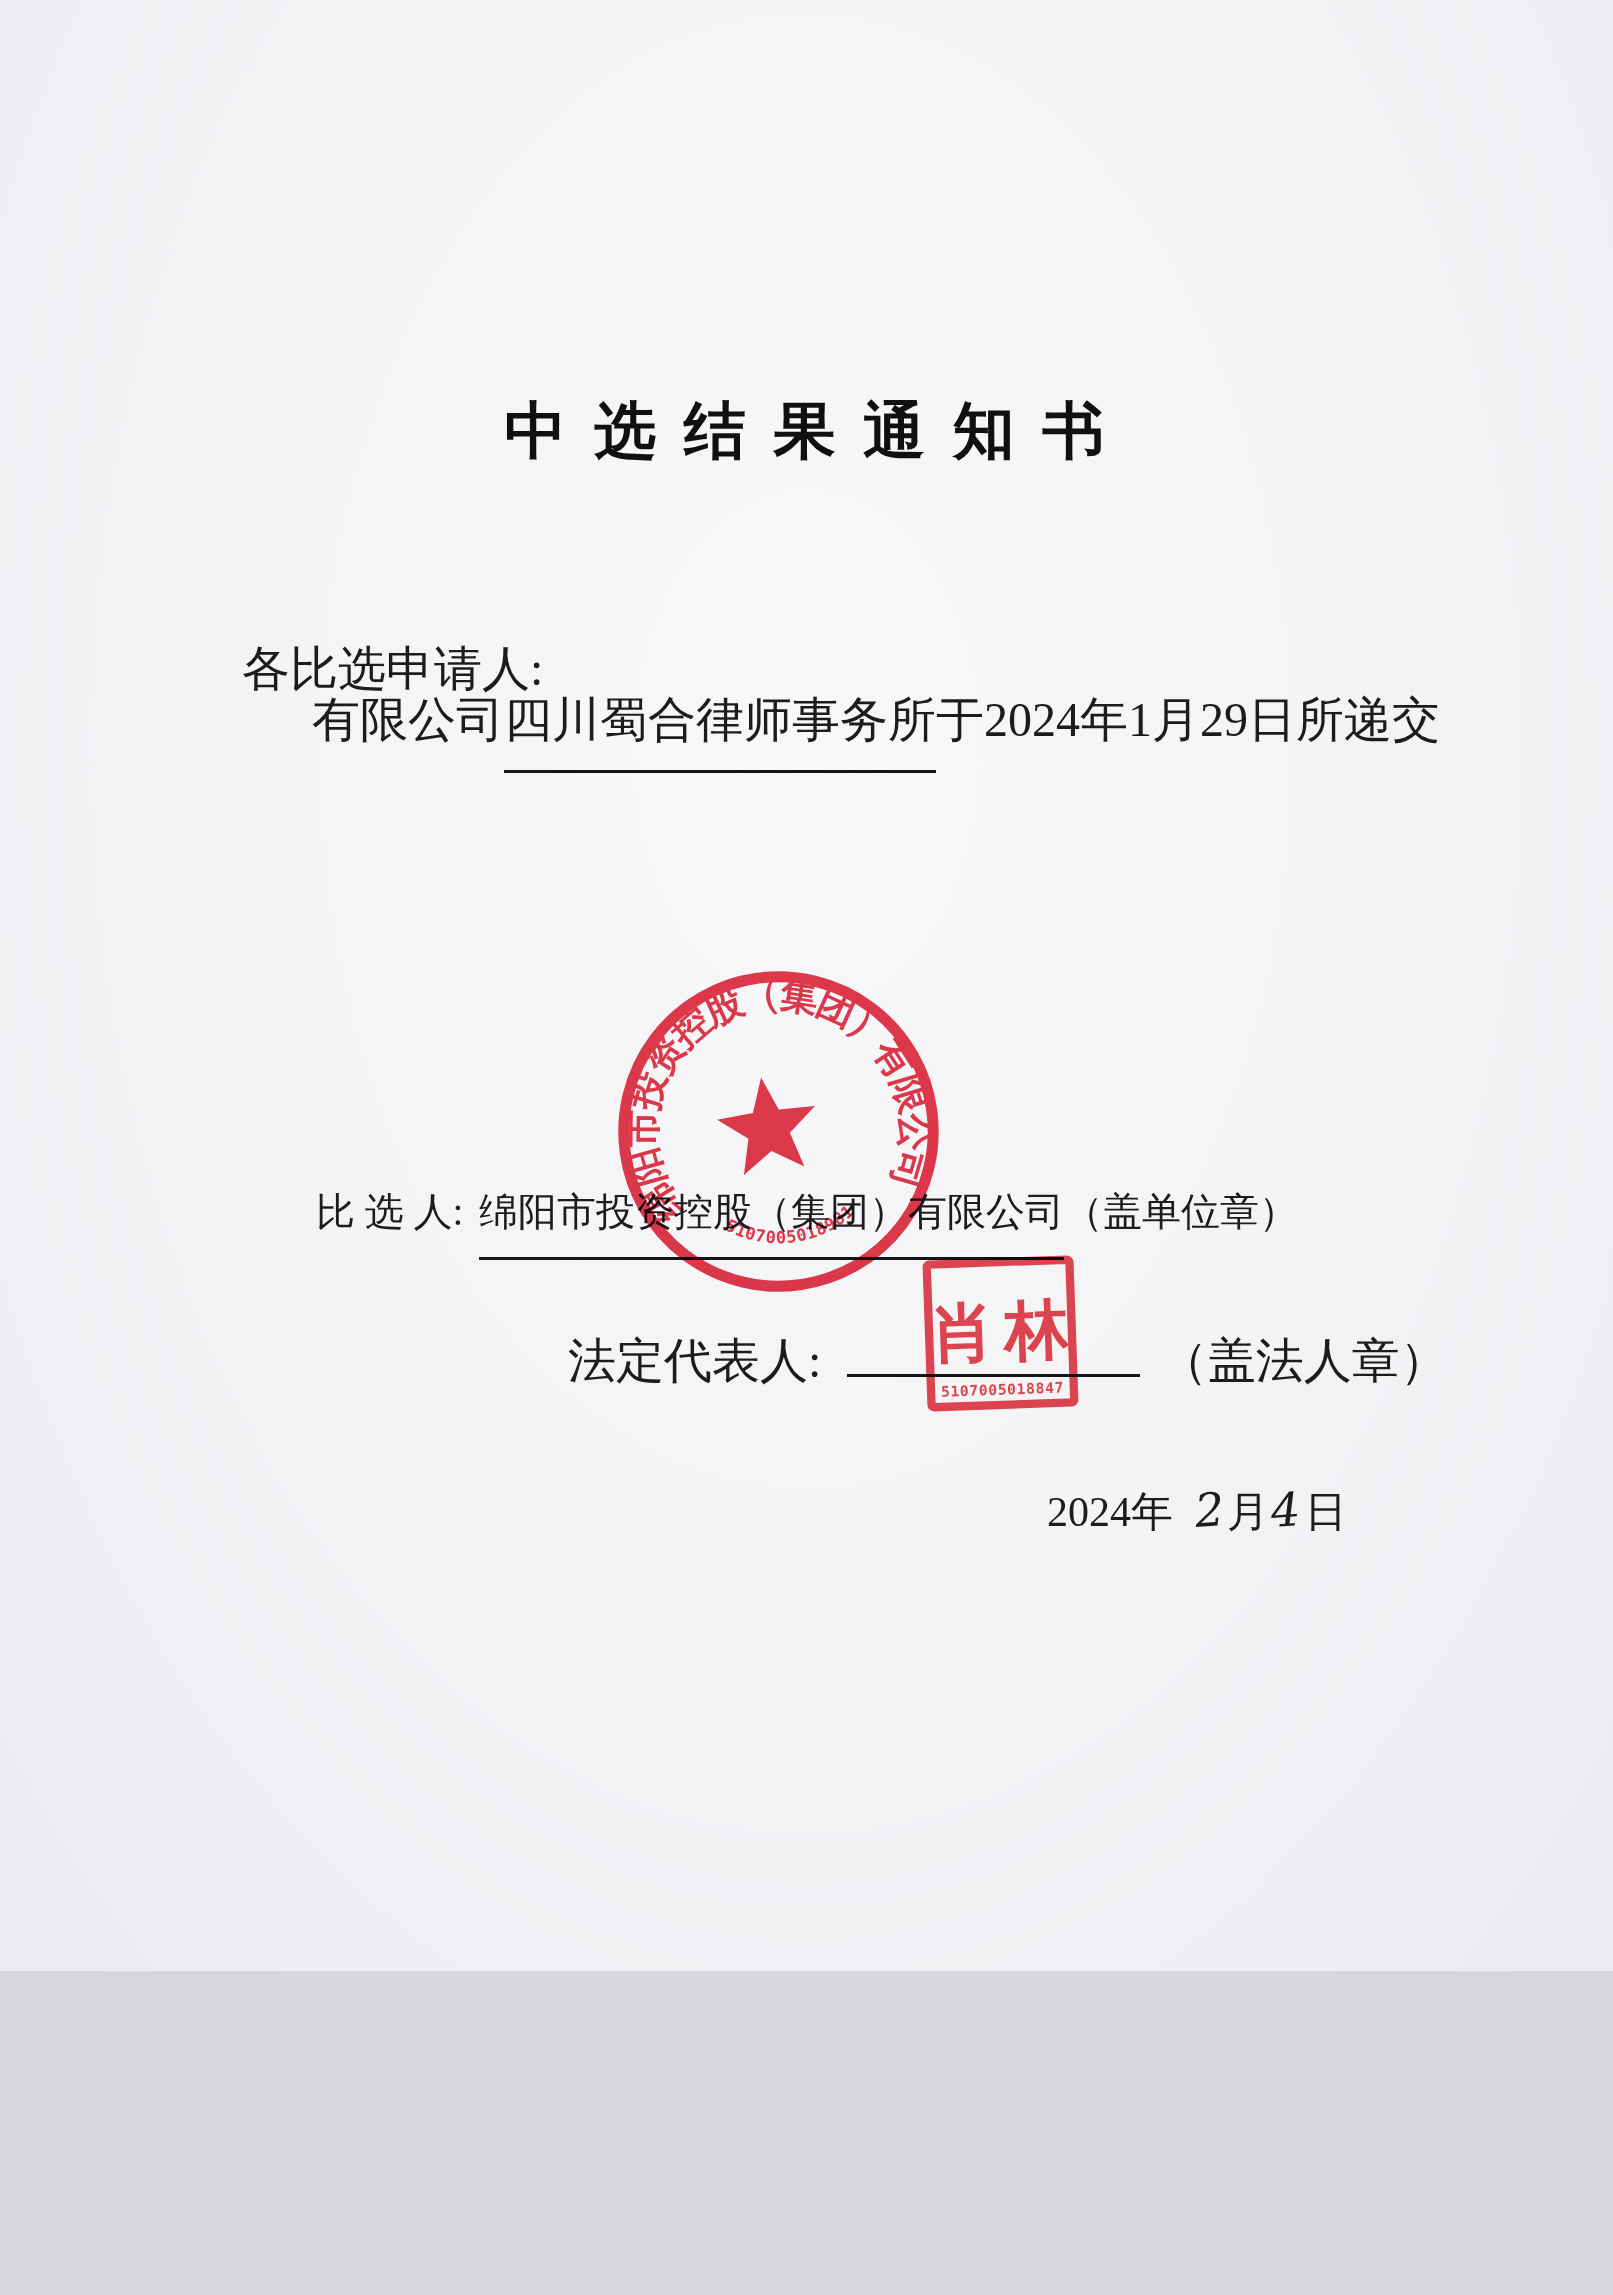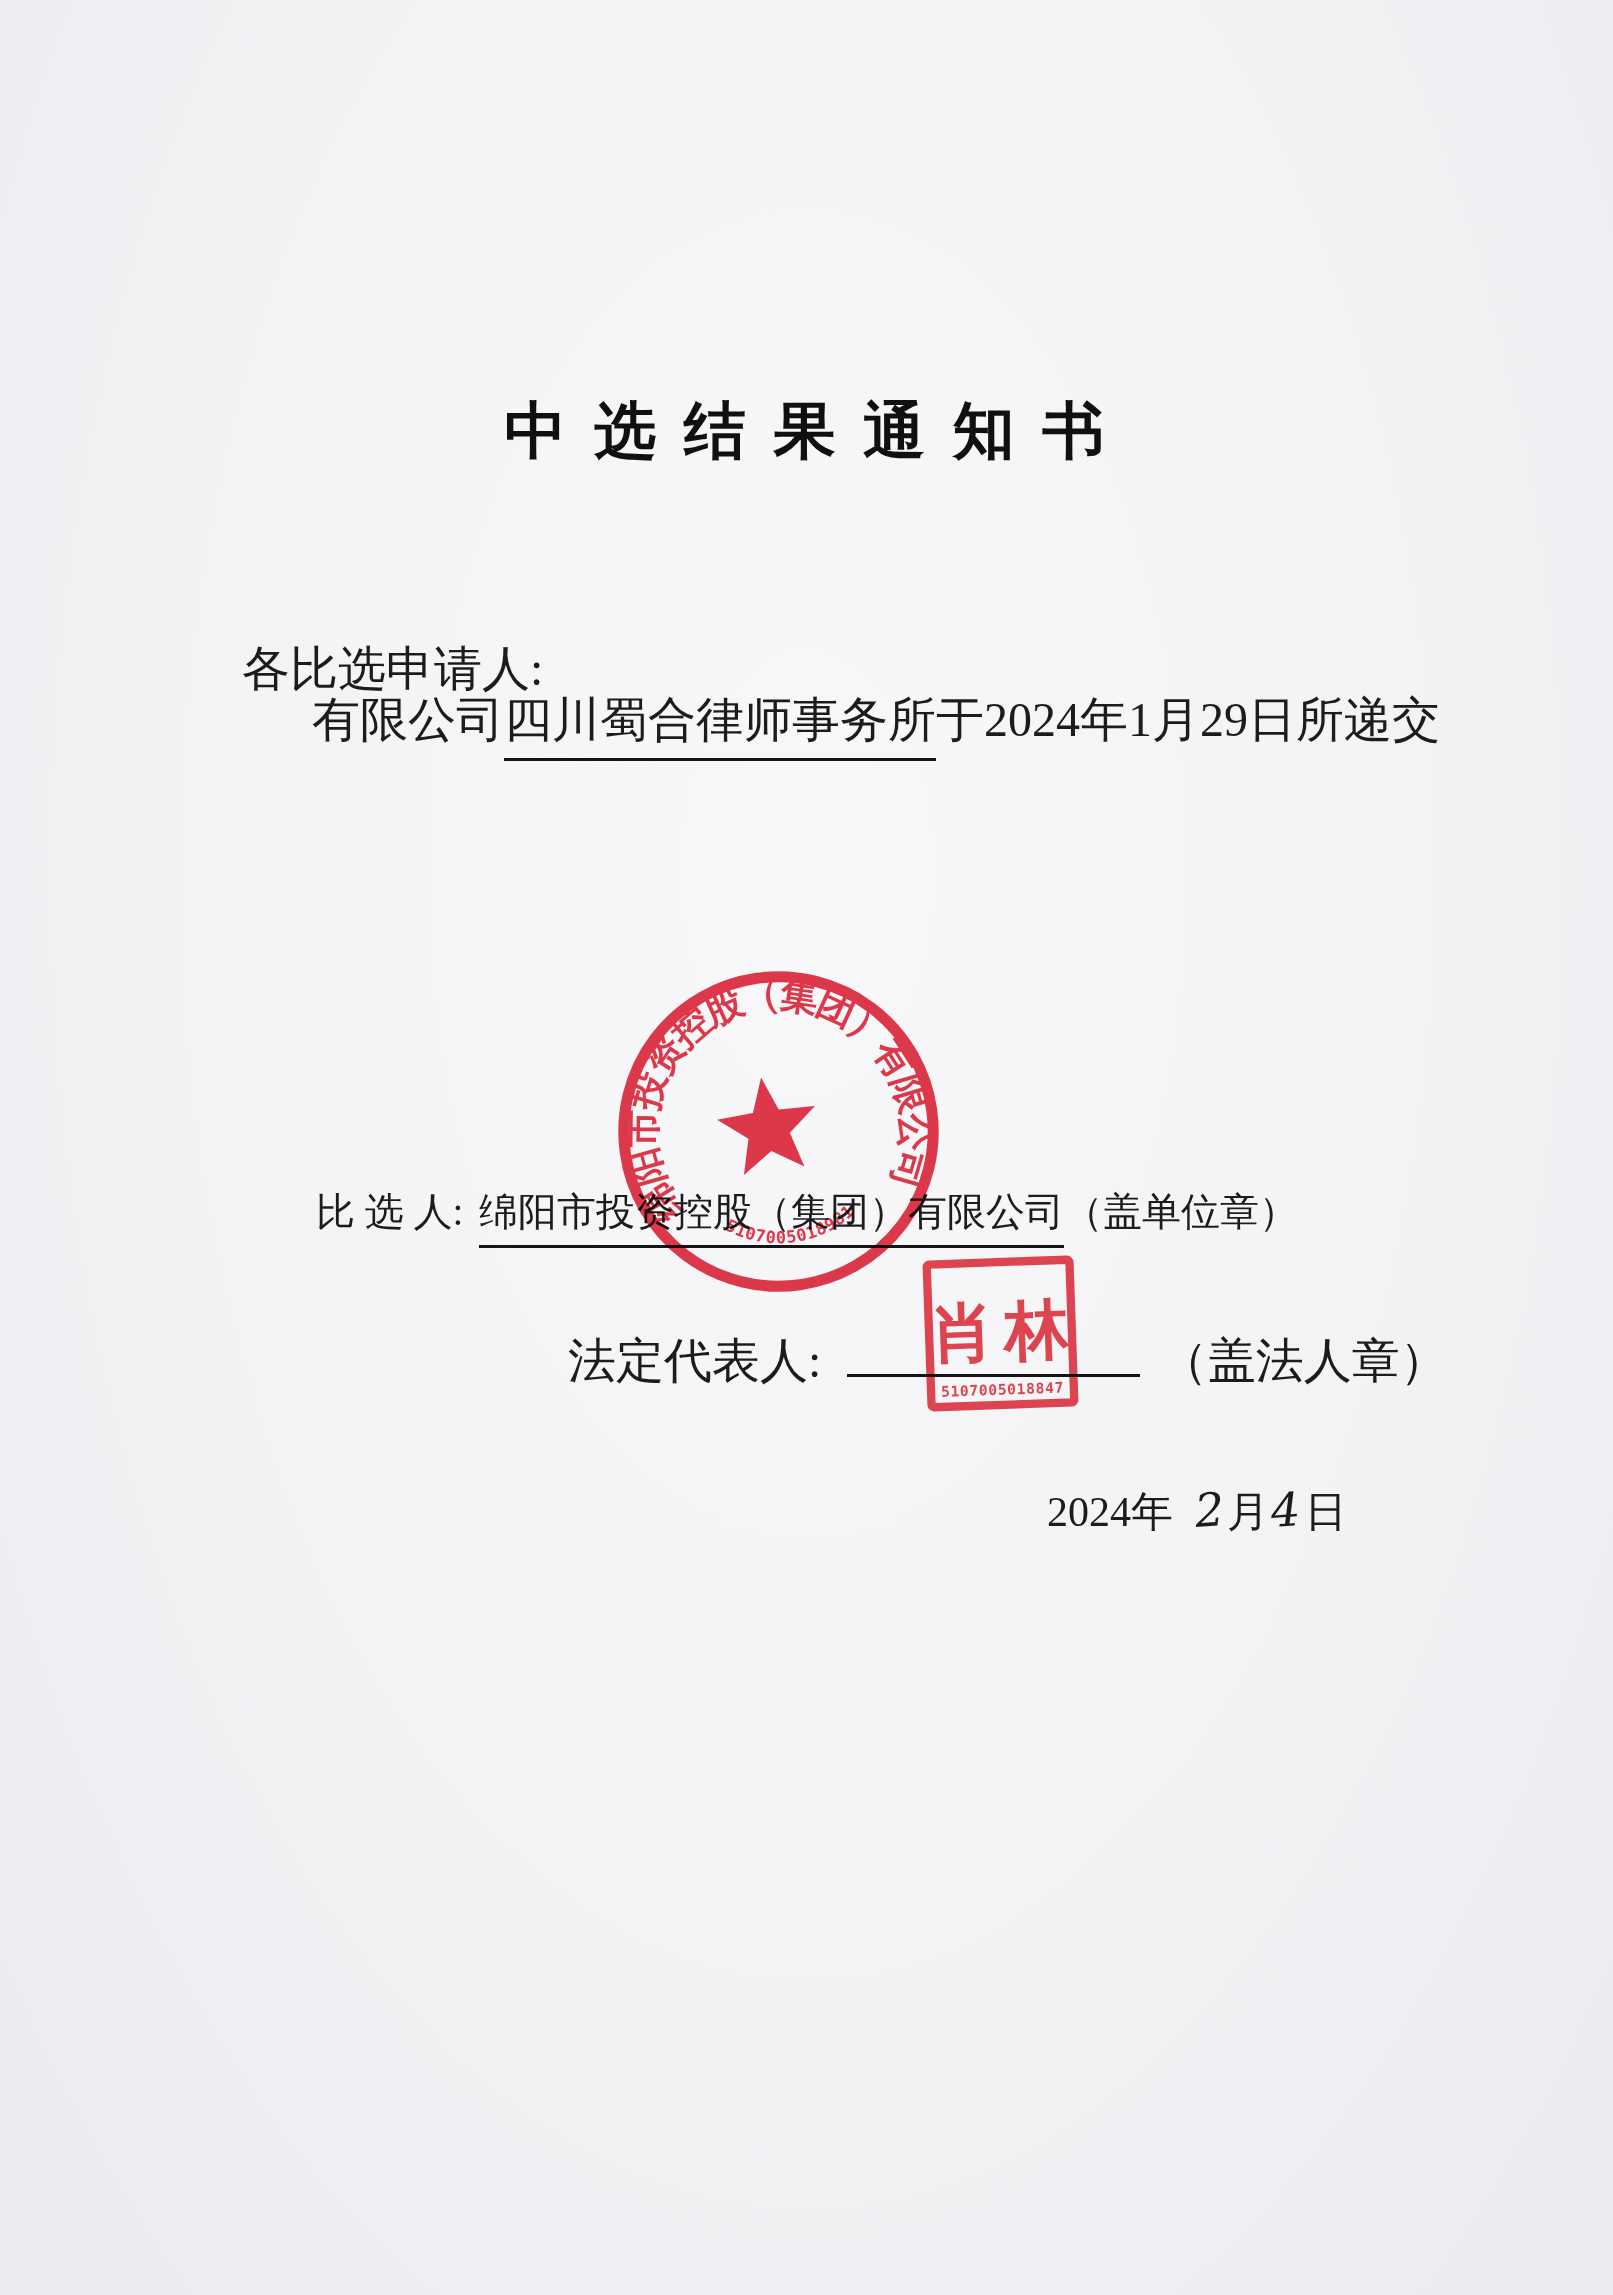--- a/index.html
+++ b/index.html
@@ -1,18 +1,18 @@
 <!DOCTYPE html>
 <html style="font-size:10.4px"><head>
 <meta charset="utf-8">
 <style>
   html,body{margin:0;padding:0;background:#d8d8dc;}
   .page{
     position:relative;
-    width:1614px;height:2295px;
+    width:1614px;height:1971px;
     margin:0 auto;
     background:
       radial-gradient(ellipse at 50% 38%, #f8f7f9 0%, #f3f2f5 55%, #ebebef 100%);
     color:#1a1a1c;
     font-family:"Liberation Serif","DejaVu Serif",serif;
     overflow:hidden;
   }
   .title{
     position:absolute;left:0;right:0;top:389px;margin:0;
     text-align:center;
@@ -22,21 +22,21 @@
   }
   .txt{position:absolute;font-size:48px;line-height:1.15;white-space:nowrap;color:#1c1c1e;}
   .salutation{left:242px;top:641px;}
   .l1{left:312px;top:692px;}
   .l2{left:242px;top:761px;}
   .l3{left:242px;top:830px;}
   .thanks{left:313px;top:948px;}
   .selector-line{left:316px;top:1190px;font-size:39px;text-align:center;}
   .legal-line{left:568px;top:1326px;}
   .date-line{left:1047px;top:1484px;font-size:42px;}
-  .u{border-bottom:3.3px solid #151517;padding-bottom:12px;}
+  .u{border-bottom:3.3px solid #151517;padding-bottom:24px;}
   .label{margin-right:15.6px;}
   .blank-underline{
     display:inline-block;width:293px;height:1em;
     border-bottom:3.3px solid #151517;margin-left:26px;margin-right:19.5px;
     vertical-align:baseline;
   }
   .hand{
     font-family:"DejaVu Serif","Liberation Serif",serif;
     font-style:italic;font-size:46px;
     display:inline-block;transform:rotate(-4deg);

